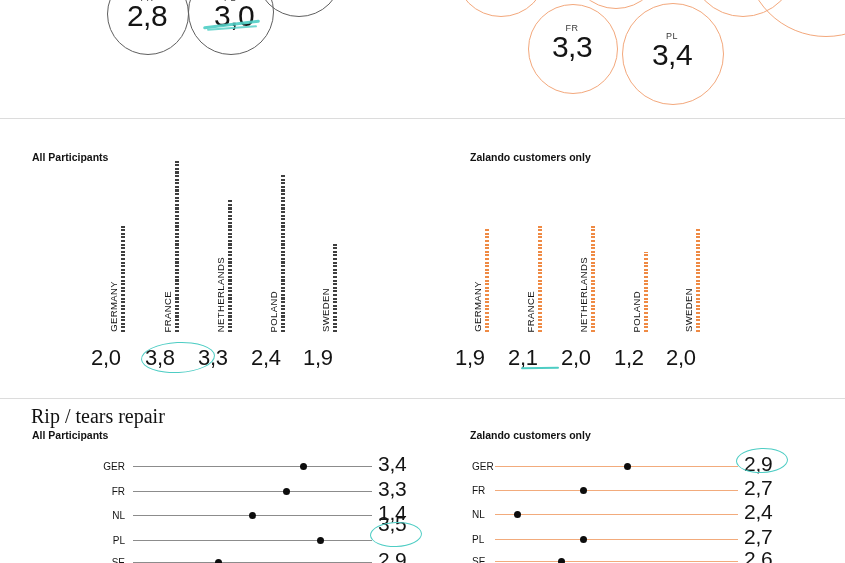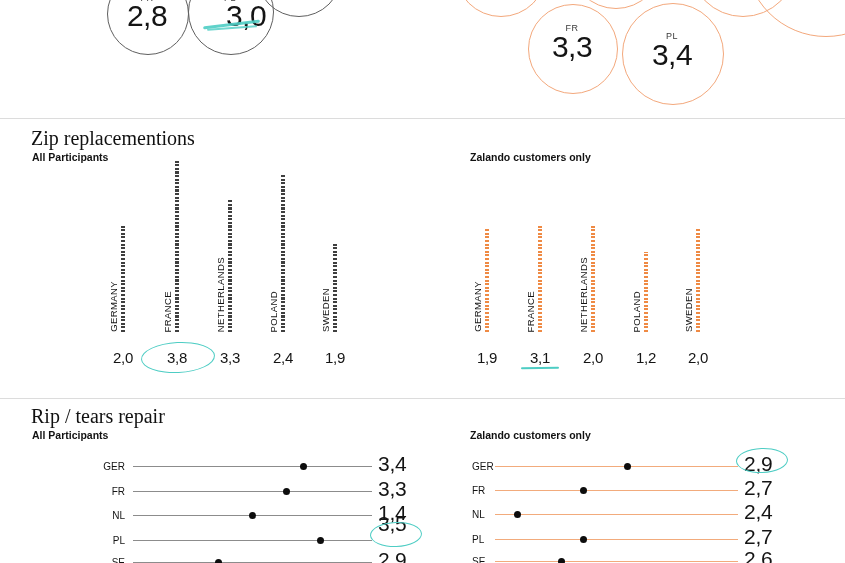--- a/index.html
+++ b/index.html
@@ -14,59 +14,58 @@
   .circle.orange{border:1.5px solid var(--stroke-orange);}
   .bubble-label{position:absolute;font-size:9px;letter-spacing:.6px;color:#3a3a3a;text-align:center;line-height:10px;}
   .bubble-value{position:absolute;font-size:30px;line-height:30px;letter-spacing:-.5px;color:var(--text);text-align:center;}
   .divider{position:absolute;left:0;width:845px;height:1px;background:#dcdcdc;}
   .sec-title{position:absolute;font-family:"Liberation Serif", serif;font-size:20px;line-height:24px;color:#111;}
   .sec-sub{position:absolute;font-size:10.5px;font-weight:bold;color:#111;}
   .bar{position:absolute;width:4px;}
   .bar.dark{background:repeating-linear-gradient(to top,var(--bar-dark) 0 2.1px,transparent 2.1px 3.6px);}
   .bar.orange{background:repeating-linear-gradient(to top,var(--bar-orange) 0 2.1px,transparent 2.1px 3.6px);}
   .vlabel{position:absolute;writing-mode:vertical-rl;transform:rotate(180deg);font-size:9.5px;letter-spacing:.4px;color:var(--text);white-space:nowrap;}
-  .bar-value{position:absolute;font-size:15px;line-height:24px;letter-spacing:-.3px;text-align:center;color:var(--text);}
+  .bar-value{position:absolute;font-size:22px;line-height:24px;letter-spacing:-.3px;text-align:left;color:var(--text);}
   .dot-label{position:absolute;font-size:10px;line-height:11px;color:var(--text);}
   .dot-line{position:absolute;height:1px;}
   .dot{position:absolute;width:7px;height:7px;border-radius:50%;background:#0d0d0d;}
   .dot-value{position:absolute;font-size:21px;line-height:24px;letter-spacing:-.3px;color:var(--text);}
   .hl-ellipse{position:absolute;border:1.6px solid var(--teal);border-radius:50%;}
   .hl-underline{position:absolute;height:1.6px;background:var(--teal);border-radius:1px;}
   .scribble{position:absolute;height:2.5px;background:var(--teal);border-radius:2px;opacity:.9;}
   .scribble.thin{height:2px;opacity:.8;}
 </style>
 </head>
 <body>
 
 <div class="stage">
 
   <div class="circle dark" style="left:107px;top:-27px;width:80px;height:80px"></div>
   <div class="circle dark" style="left:188px;top:-31px;width:84px;height:84px"></div>
   <div class="circle dark" style="left:256px;top:-69px;width:84px;height:84px"></div>
   <div class="bubble-label" style="left:117px;top:-7px;width:60px">FR</div>
   <div class="bubble-value" style="left:107px;top:1px;width:80px">2,8</div>
   <div class="bubble-label" style="left:200px;top:-7px;width:60px">PL</div>
-  <div class="bubble-value" style="left:200px;top:1px;width:92px">3,0</div>
+  <div class="bubble-value" style="left:188px;top:1px;width:92px">3,0</div>
   <div class="scribble" style="left:203px;top:23px;width:57px;transform:rotate(-7deg)"></div>
   <div class="scribble thin" style="left:207px;top:27px;width:50px;transform:rotate(-4deg)"></div>
 
   <div class="circle orange" style="left:455px;top:-75px;width:90px;height:90px"></div>
   <div class="circle orange" style="left:570px;top:-83px;width:90px;height:90px"></div>
   <div class="circle orange" style="left:689px;top:-91px;width:106px;height:106px"></div>
   <div class="circle orange" style="left:745px;top:-125px;width:160px;height:160px"></div>
   <div class="circle orange" style="left:528px;top:4px;width:88px;height:88px"></div>
   <div class="circle orange" style="left:622px;top:3px;width:100px;height:100px"></div>
   <div class="bubble-label" style="left:542px;top:23px;width:60px">FR</div>
   <div class="bubble-value" style="left:528px;top:32px;width:88px">3,3</div>
   <div class="bubble-label" style="left:642px;top:31px;width:60px">PL</div>
   <div class="bubble-value" style="left:622px;top:40px;width:100px">3,4</div>
 
   <div class="divider" style="top:118px"></div>
 
-  <div class="sec-title" style="left:31px;top:126px">Zip replacementions</div>
   <div class="sec-sub" style="left:32px;top:151px">All Participants</div>
   <div class="sec-sub" style="left:470px;top:151px">Zalando customers only</div>
 
   <div class="divider" style="top:398px"></div>
 
   <div class="sec-title" style="left:31px;top:404px">Rip / tears repair</div>
   <div class="sec-sub" style="left:32px;top:429px">All Participants</div>
   <div class="sec-sub" style="left:470px;top:429px">Zalando customers only</div>
 
 <div class="bar dark" style="left: 121px; top: 226px; height: 106px;"></div>
@@ -83,21 +82,21 @@
     <div class="bar-value" style="left: 251px; top: 346px; width: 64px;">2,4</div>
     <div class="bar dark" style="left: 333px; top: 244px; height: 88px;"></div>
     <div class="vlabel" style="left: 320px; bottom: 231px;">SWEDEN</div>
     <div class="bar-value" style="left: 303px; top: 346px; width: 64px;">1,9</div>
     <div class="hl-ellipse" style="left: 141px; top: 342px; width: 72px; height: 29px; transform: rotate(-3deg);"></div>
     <div class="bar orange" style="left: 485px; top: 228px; height: 104px;"></div>
     <div class="vlabel" style="left: 472px; bottom: 231px;">GERMANY</div>
     <div class="bar-value" style="left: 455px; top: 346px; width: 64px;">1,9</div>
     <div class="bar orange" style="left: 538px; top: 226px; height: 106px;"></div>
     <div class="vlabel" style="left: 525px; bottom: 231px;">FRANCE</div>
-    <div class="bar-value" style="left: 508px; top: 346px; width: 64px;">3,1</div>
+    <div class="bar-value" style="left: 508px; top: 346px; width: 64px;">2,1</div>
     <div class="bar orange" style="left: 591px; top: 226px; height: 106px;"></div>
     <div class="vlabel" style="left: 578px; bottom: 231px;">NETHERLANDS</div>
     <div class="bar-value" style="left: 561px; top: 346px; width: 64px;">2,0</div>
     <div class="bar orange" style="left: 644px; top: 252px; height: 80px;"></div>
     <div class="vlabel" style="left: 631px; bottom: 231px;">POLAND</div>
     <div class="bar-value" style="left: 614px; top: 346px; width: 64px;">1,2</div>
     <div class="bar orange" style="left: 696px; top: 229px; height: 103px;"></div>
     <div class="vlabel" style="left: 683px; bottom: 231px;">SWEDEN</div>
     <div class="bar-value" style="left: 666px; top: 346px; width: 64px;">2,0</div>
     <div class="hl-underline" style="left: 521px; top: 367px; width: 38px; transform: rotate(-1deg);"></div>

